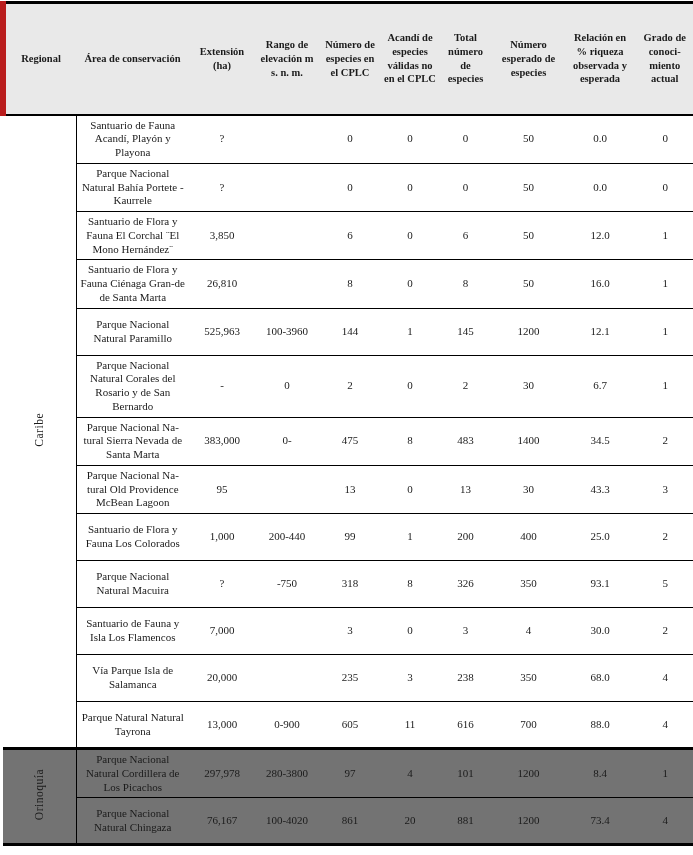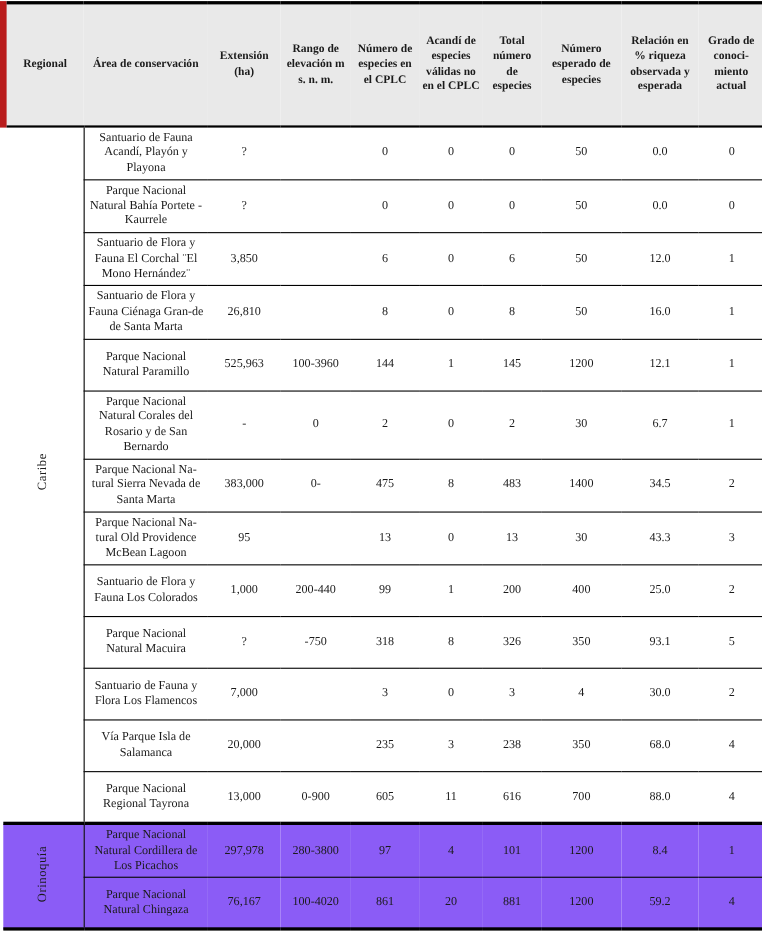--- a/index.html
+++ b/index.html
@@ -42,21 +42,21 @@
   tbody td.cell-grado { border-right: 1px solid #000; }
   td.region-cell {
     border-right: 1px solid #000;
     border-bottom: 3px solid #000;
     text-align: center;
     vertical-align: middle;
     padding: 0;
   }
   tr.section-end td.cell { border-bottom: 3px solid #000; }
   tr.table-end td.cell   { border-bottom: 3px solid #000; }
-  tr.region-1 td { background: #8b5cf6; }
+  tr.region-1 td { background: #737373; }
   .vertical-text {
     display: inline-block;
     writing-mode: vertical-rl;
     transform: rotate(180deg);
     font-size: 11.5px;
     letter-spacing: 0.5px;
     white-space: nowrap;
   }
 </style>
 </head>
@@ -195,21 +195,21 @@
         <td class="cell cell-extension">?</td>
         <td class="cell cell-rango">-750</td>
         <td class="cell cell-cplc">318</td>
         <td class="cell cell-validas">8</td>
         <td class="cell cell-total">326</td>
         <td class="cell cell-esperado">350</td>
         <td class="cell cell-relacion">93.1</td>
         <td class="cell cell-grado">5</td>
       </tr>
       <tr class="region-0">
-        <td class="cell cell-area">Santuario de Fauna y Flora Los Flamencos</td>
+        <td class="cell cell-area">Santuario de Fauna y Isla Los Flamencos</td>
         <td class="cell cell-extension">7,000</td>
         <td class="cell cell-rango"></td>
         <td class="cell cell-cplc">3</td>
         <td class="cell cell-validas">0</td>
         <td class="cell cell-total">3</td>
         <td class="cell cell-esperado">4</td>
         <td class="cell cell-relacion">30.0</td>
         <td class="cell cell-grado">2</td>
       </tr>
       <tr class="region-0">
@@ -217,21 +217,21 @@
         <td class="cell cell-extension">20,000</td>
         <td class="cell cell-rango"></td>
         <td class="cell cell-cplc">235</td>
         <td class="cell cell-validas">3</td>
         <td class="cell cell-total">238</td>
         <td class="cell cell-esperado">350</td>
         <td class="cell cell-relacion">68.0</td>
         <td class="cell cell-grado">4</td>
       </tr>
       <tr class="region-0 section-end">
-        <td class="cell cell-area">Parque Nacional Regional Tayrona</td>
+        <td class="cell cell-area">Parque Natural Natural Tayrona</td>
         <td class="cell cell-extension">13,000</td>
         <td class="cell cell-rango">0-900</td>
         <td class="cell cell-cplc">605</td>
         <td class="cell cell-validas">11</td>
         <td class="cell cell-total">616</td>
         <td class="cell cell-esperado">700</td>
         <td class="cell cell-relacion">88.0</td>
         <td class="cell cell-grado">4</td>
       </tr>
       <tr class="region-1">
@@ -247,17 +247,17 @@
         <td class="cell cell-grado">1</td>
       </tr>
       <tr class="region-1 table-end">
         <td class="cell cell-area">Parque Nacional Natural Chingaza</td>
         <td class="cell cell-extension">76,167</td>
         <td class="cell cell-rango">100-4020</td>
         <td class="cell cell-cplc">861</td>
         <td class="cell cell-validas">20</td>
         <td class="cell cell-total">881</td>
         <td class="cell cell-esperado">1200</td>
-        <td class="cell cell-relacion">59.2</td>
+        <td class="cell cell-relacion">73.4</td>
         <td class="cell cell-grado">4</td>
       </tr>
     </tbody>
 </table>
 
 </body></html>

